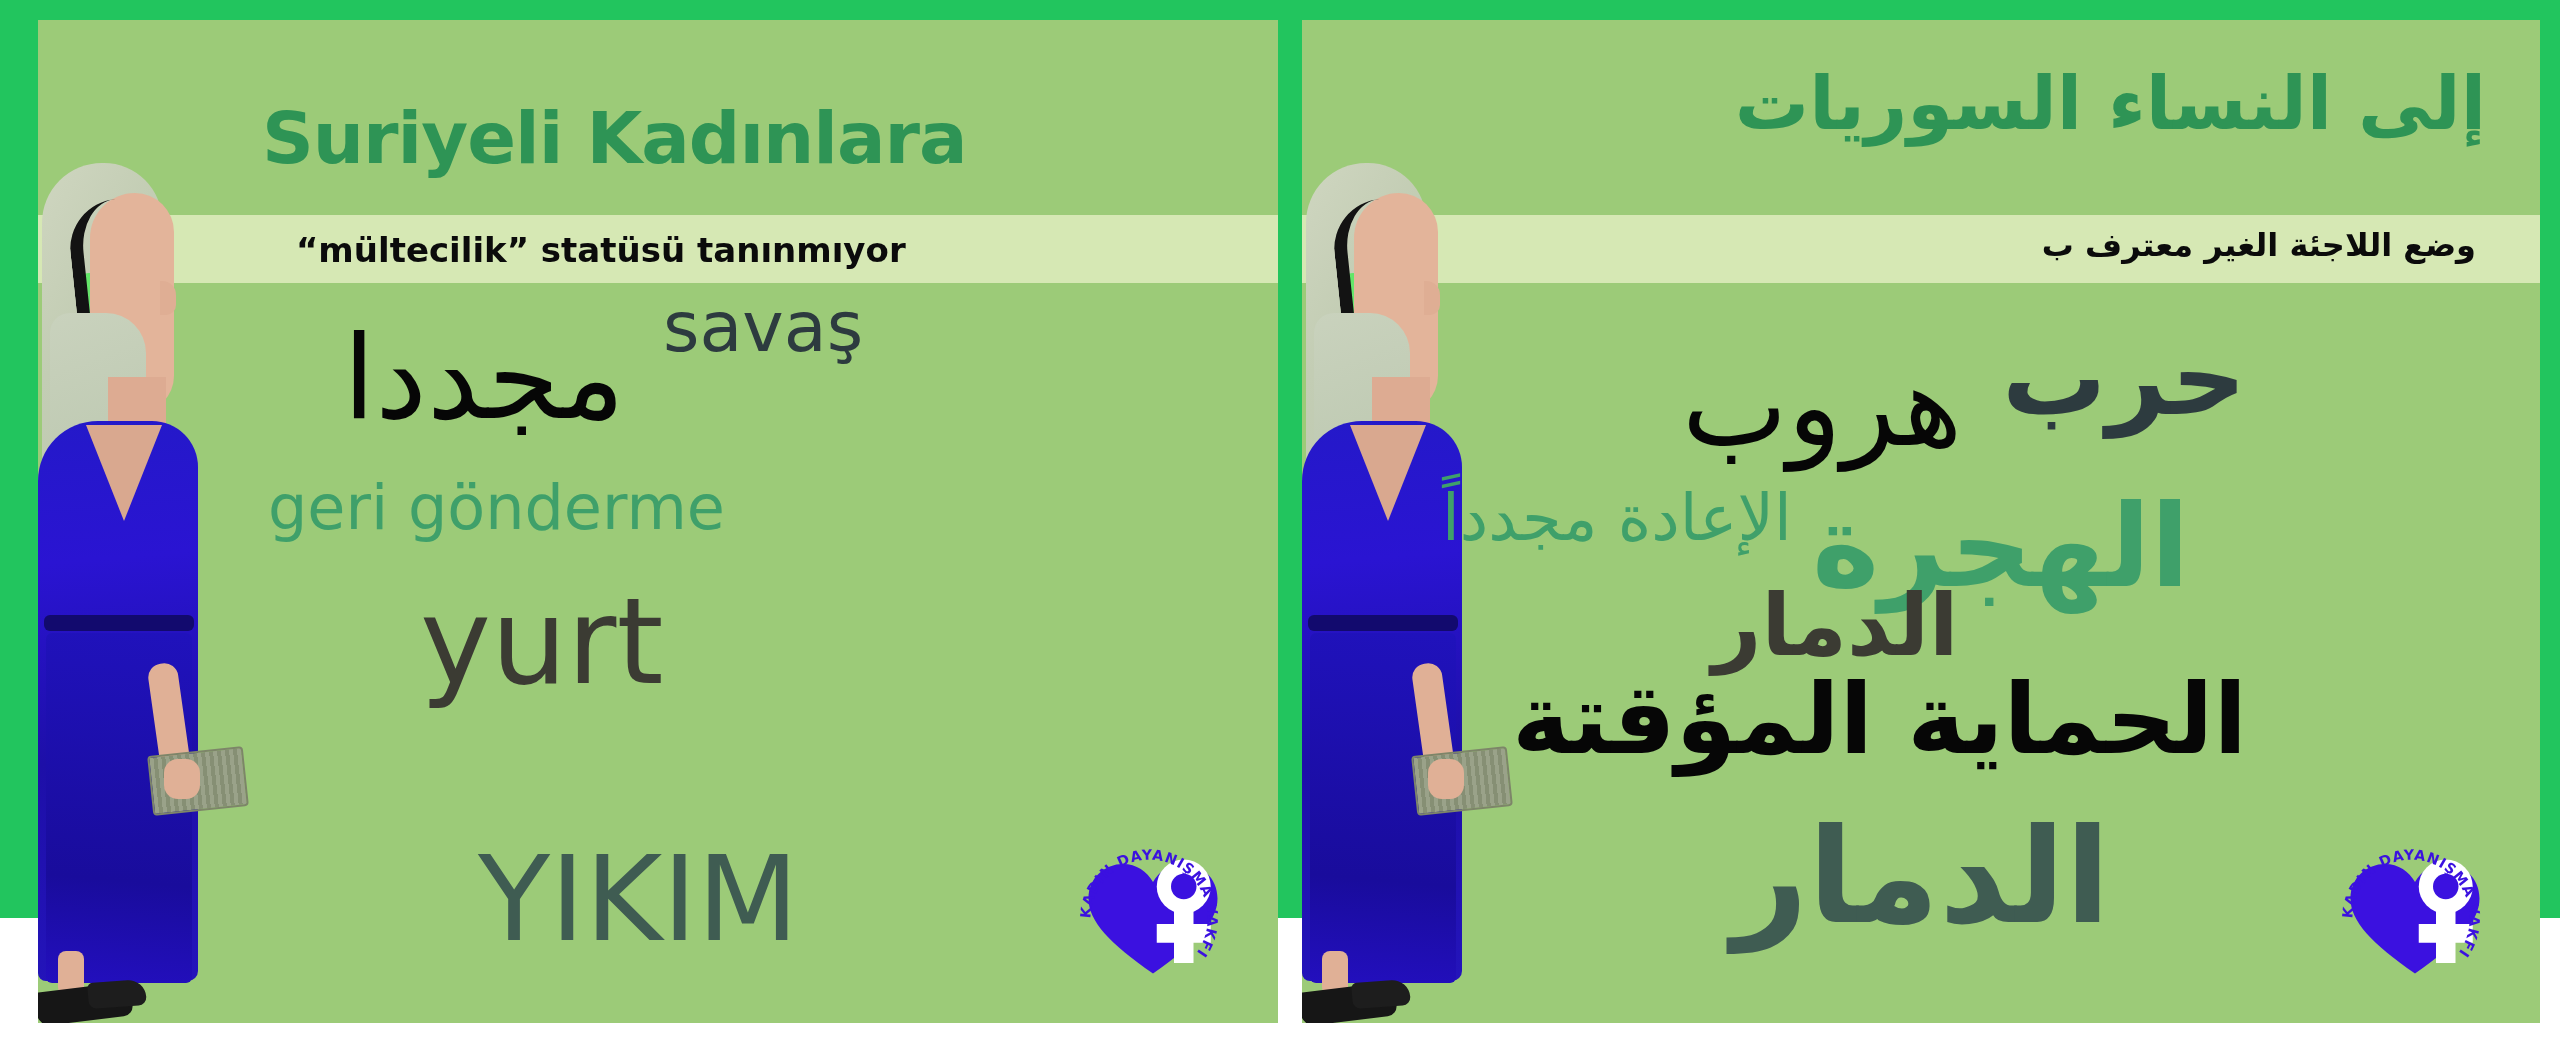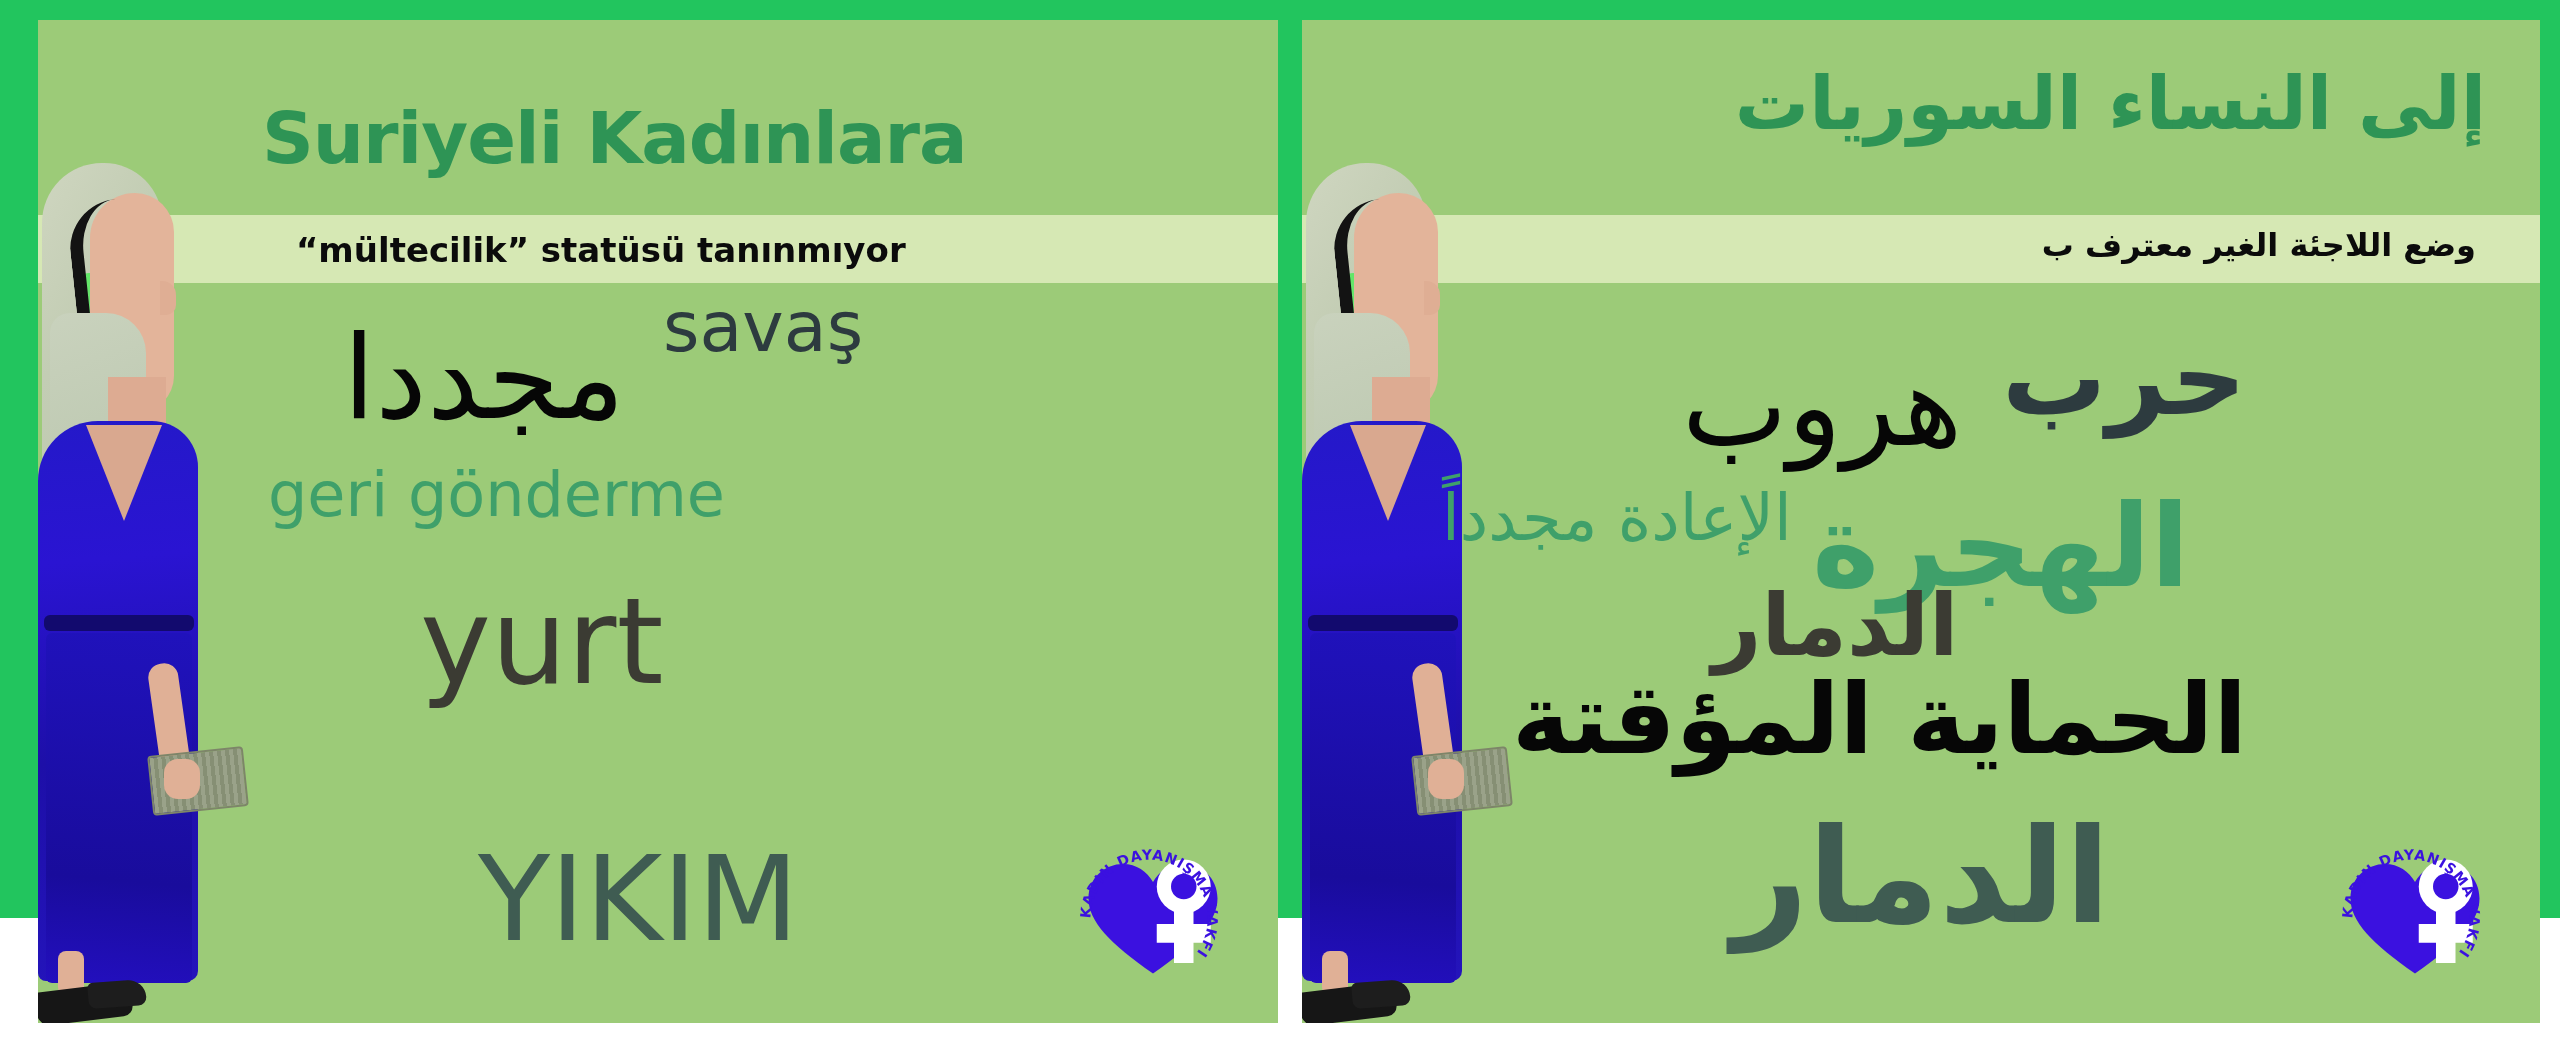--- a/index.html
+++ b/index.html
@@ -184,21 +184,21 @@
       <div class="fg-arm"></div>
       <div class="fg-bag"></div>
       <div class="fg-hand"></div>
       <div class="fg-ankle"></div>
       <div class="fg-shoe"></div>
       <div class="fg-shoe2"></div>
     </div>
 
     <div class="w" style="left: 305px; top: 300px; font-size: 116px; color: rgb(6, 6, 6); font-weight: normal;">مجددا</div>
     <div class="w" style="left: 625px; top: 272px; font-size: 70px; color: rgb(45, 59, 63); font-weight: normal;">savaş</div>
-    <div class="w" style="left: 230px; top: 444px; font-size: 62px; color: rgb(63, 160, 106); font-weight: normal;">geri gönderme</div>
+    <div class="w" style="left: 230px; top: 457px; font-size: 62px; color: rgb(63, 160, 106); font-weight: normal;">geri gönderme</div>
     <div class="w" style="left: 382px; top: 562px; font-size: 120px; color: rgb(59, 59, 51); font-weight: normal;">yurt</div>
     <div class="w" style="left: 440px; top: 820px; font-size: 118px; color: rgb(63, 92, 82); font-weight: normal;">YIKIM</div>
 
     <div class="logo" style="left:1040px;top:820px;">
       <svg viewBox="0 0 200 200" xmlns="http://www.w3.org/2000/svg" aria-hidden="true">
         <defs>
           <path id="ringpath-tr" d="M 18,118 A 78,78 0 1 1 140,168" fill="none"></path>
         </defs>
         <path d="M100 178 C 42 138, 14 108, 14 78 C 14 50, 36 32, 60 32
                  C 78 32, 92 42, 100 56 C 108 42, 122 32, 140 32

